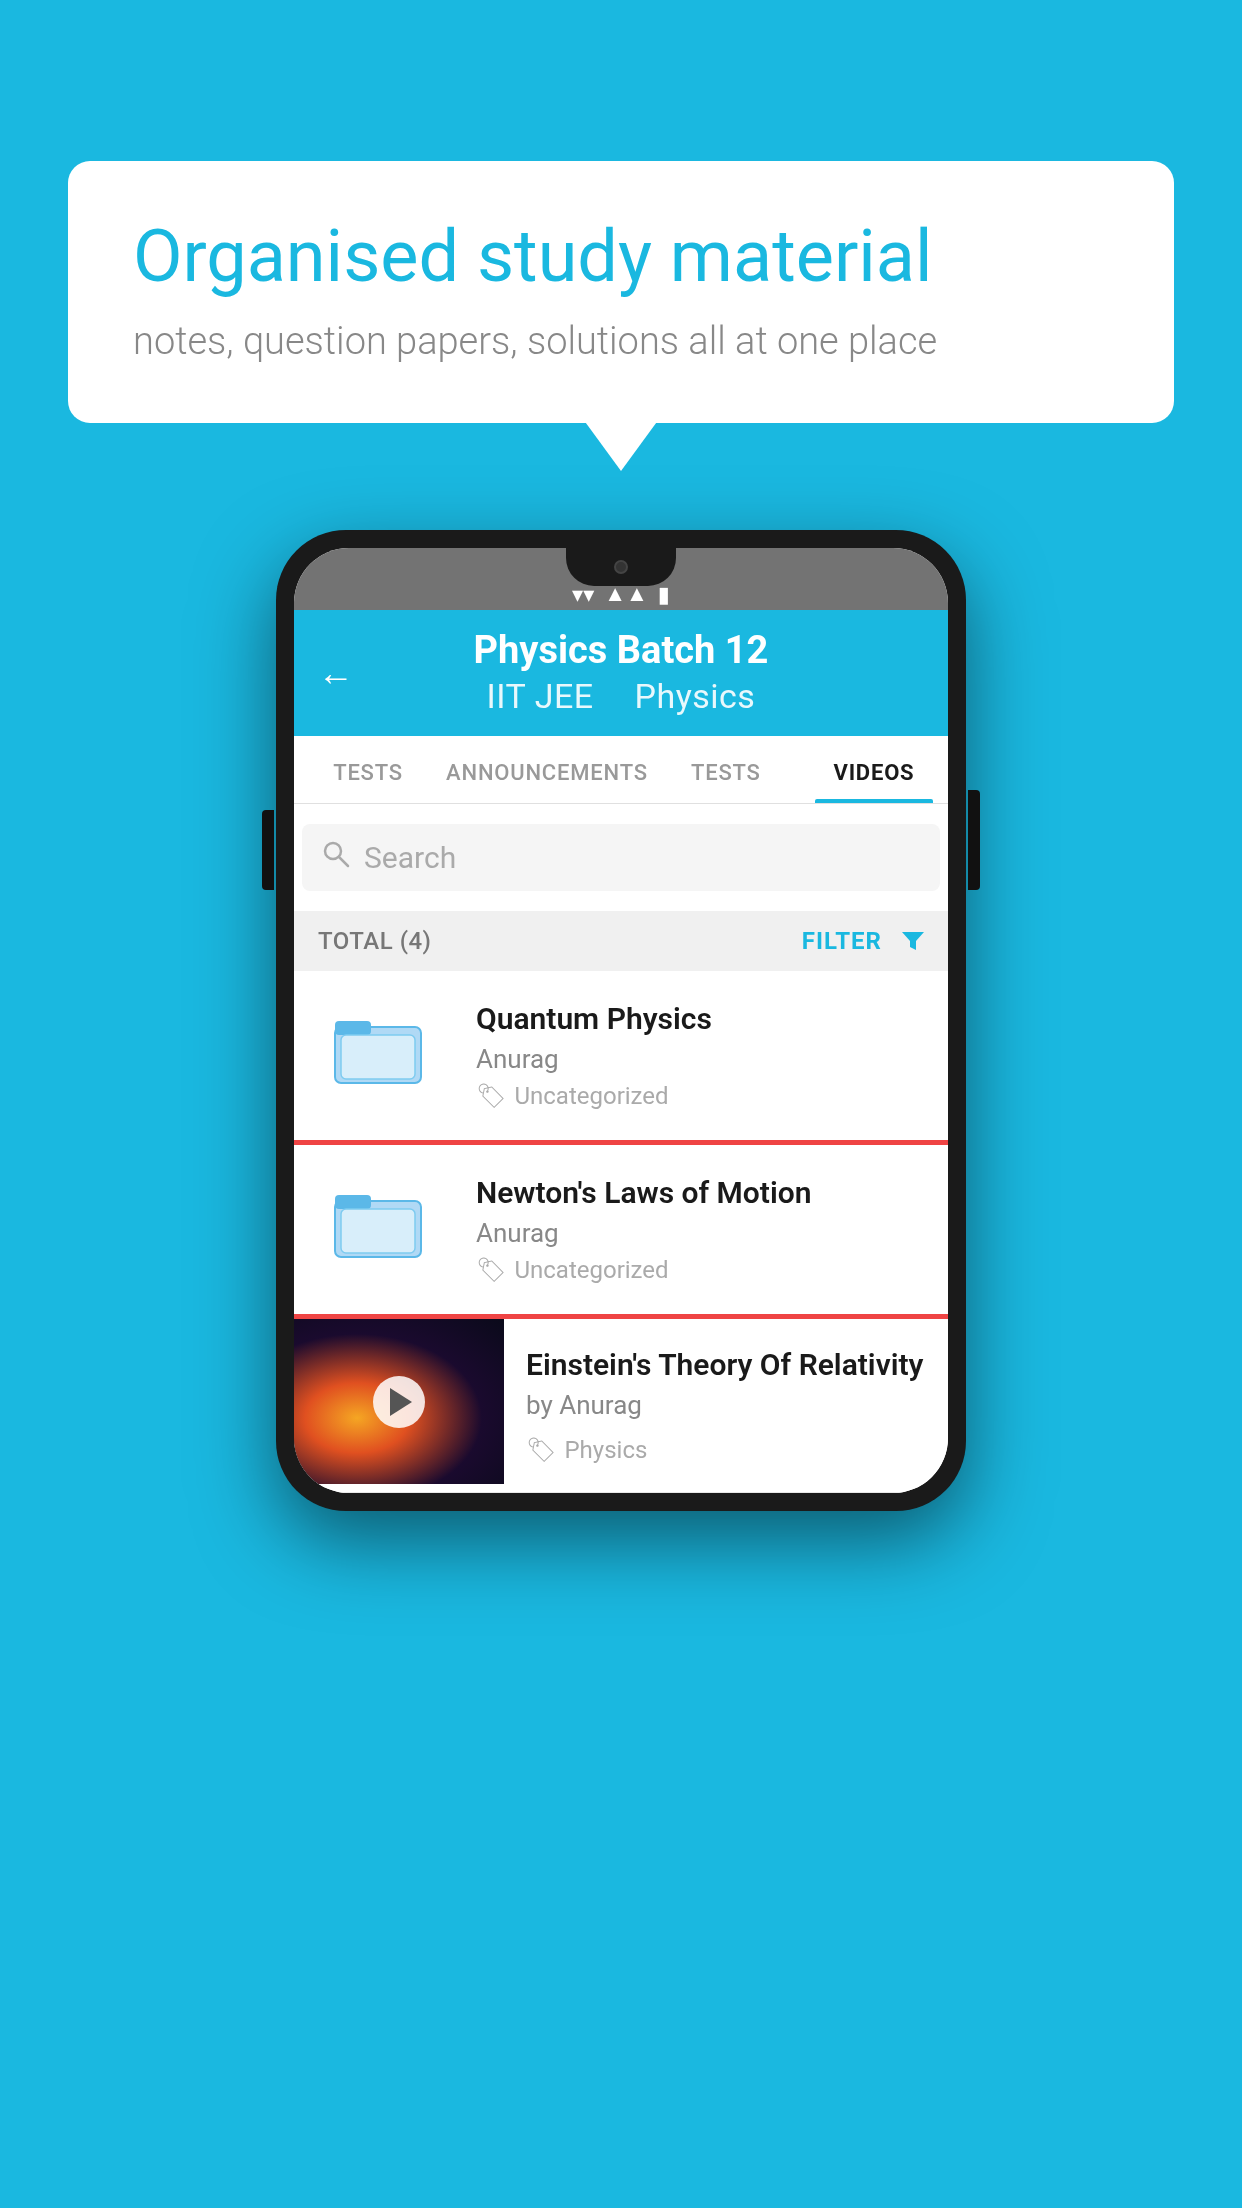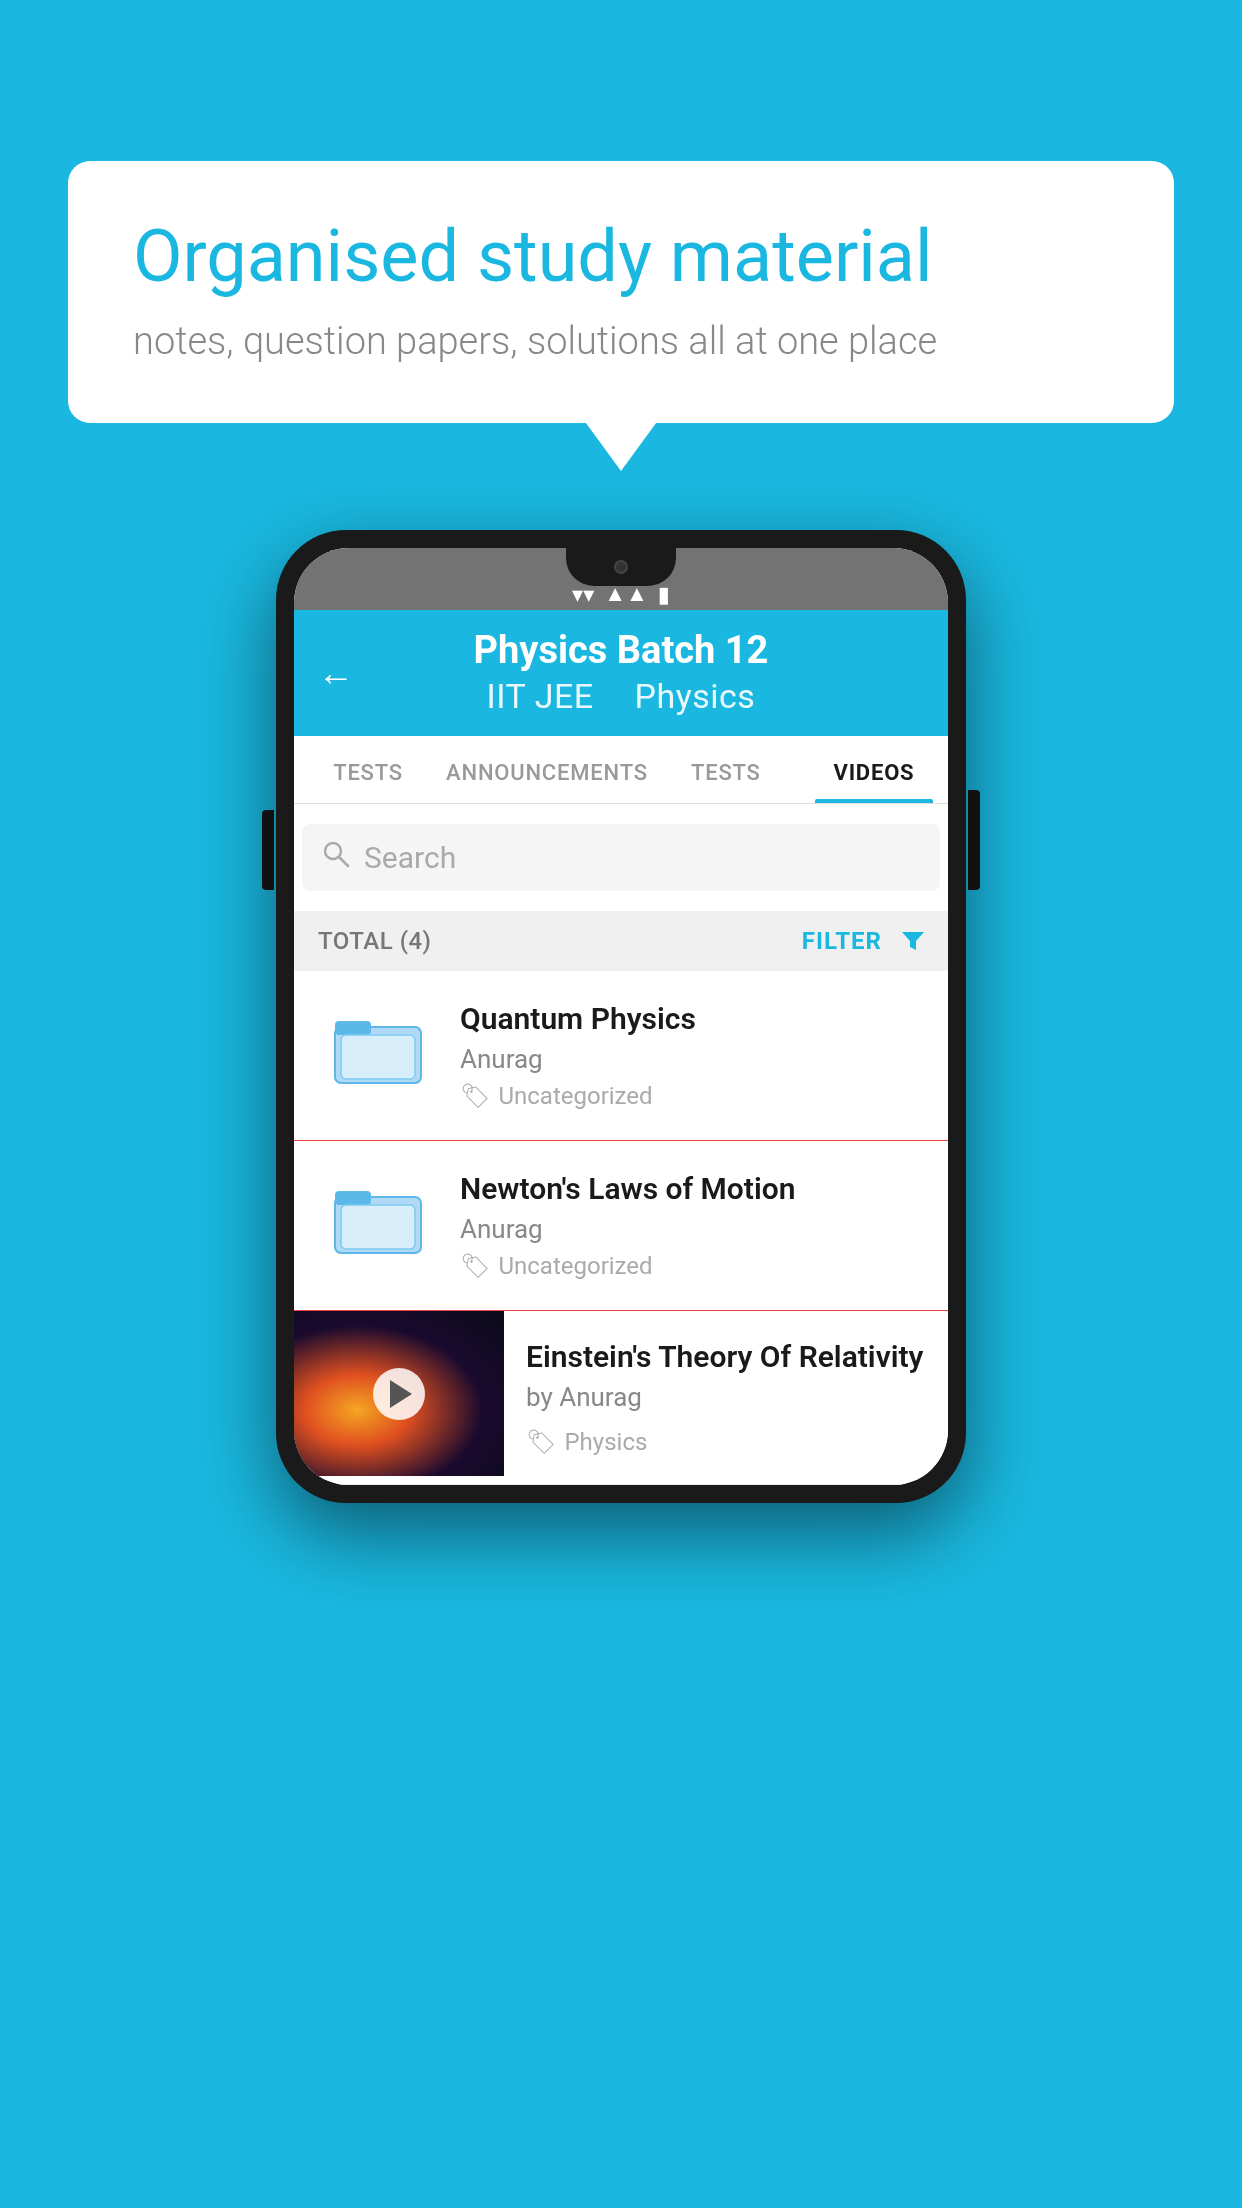--- a/index.html
+++ b/index.html
@@ -278,22 +278,22 @@
 
     
     .video-list {
       background: white;
     }
 
     .video-item {
       display: flex;
       align-items: flex-start;
       padding: 30px 24px;
-      border-bottom: 1px solid #ef4444;
-      gap: 22px;
+      border-bottom: 5px solid #ef4444;
+      gap: 38px;
     }
 
     .video-thumb {
       width: 120px;
       height: 95px;
       flex-shrink: 0;
       display: flex;
       align-items: center;
       justify-content: center;
     }

